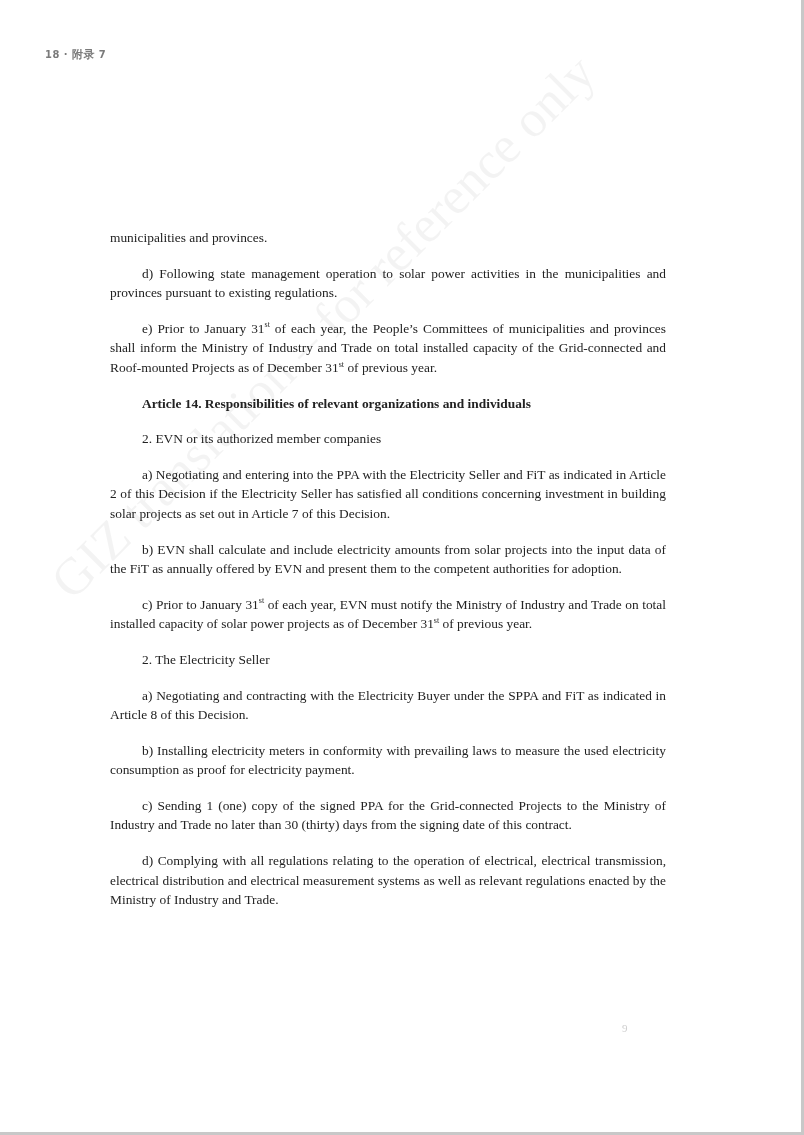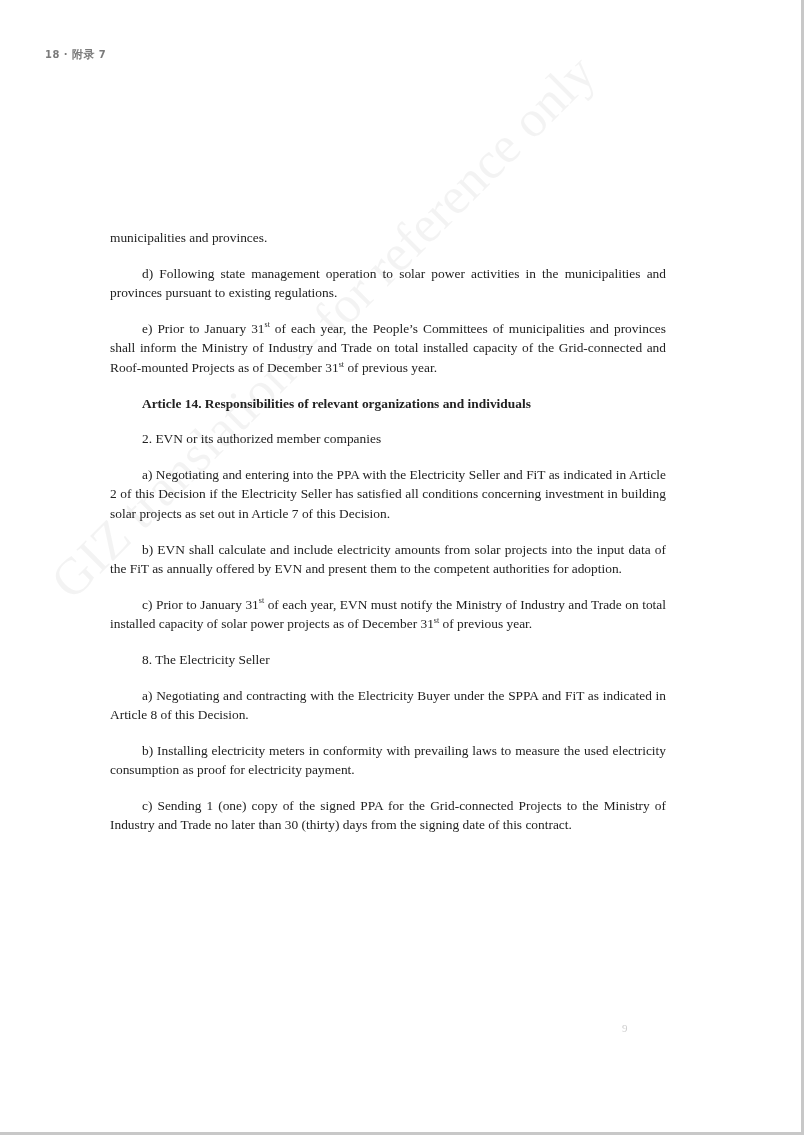--- a/index.html
+++ b/index.html
@@ -46,19 +46,20 @@
 
 <div class="body-text">
   <p>municipalities and provinces.</p>
   <p class="ind">d)  Following state management operation to solar power activities in the municipalities and provinces pursuant to existing regulations.</p>
   <p class="ind"><span>e)  Prior to January 31</span><sup>st</sup><span> of each year, the People’s Committees of municipalities and provinces shall inform the Ministry of Industry and Trade on total installed capacity of the Grid-connected and Roof-mounted Projects as of December 31</span><sup>st</sup><span> of previous year.</span></p>
   <p class="heading">Article 14. Responsibilities of relevant organizations and individuals</p>
   <p class="numbered">2.   EVN or its authorized member companies</p>
   <p class="ind">a) Negotiating and entering into the PPA with the Electricity Seller and FiT as indicated in Article 2 of this Decision if the Electricity Seller has satisfied all conditions concerning investment in building solar projects as set out in Article 7 of this Decision.</p>
   <p class="ind">b)  EVN shall calculate and include electricity amounts from solar projects into the input data of the FiT as annually offered by EVN and present them to the competent authorities for adoption.</p>
   <p class="ind"><span>c) Prior to January 31</span><sup>st</sup><span> of each year, EVN must notify the Ministry of Industry and Trade on total installed capacity of solar power projects as of December 31</span><sup>st</sup><span> of previous year.</span></p>
-  <p class="numbered">8.   The Electricity Seller</p>
+  <p class="numbered">2.   The Electricity Seller</p>
   <p class="ind">a) Negotiating and contracting with the Electricity Buyer under the SPPA and FiT as indicated in Article 8 of this Decision.</p>
   <p class="ind">b) Installing electricity meters in conformity with prevailing laws to measure the used electricity consumption as proof for electricity payment.</p>
   <p class="ind">c) Sending 1 (one) copy of the signed PPA for the Grid-connected Projects to the Ministry of Industry and Trade no later than 30 (thirty) days from the signing date of this contract.</p>
+  <p class="ind">d) Complying with all regulations relating to the operation of electrical, electrical transmission, electrical distribution and electrical measurement systems as well as relevant regulations enacted by the Ministry of Industry and Trade.</p>
 </div>
 
 <div class="page-number">9</div>
 
 </body></html>

